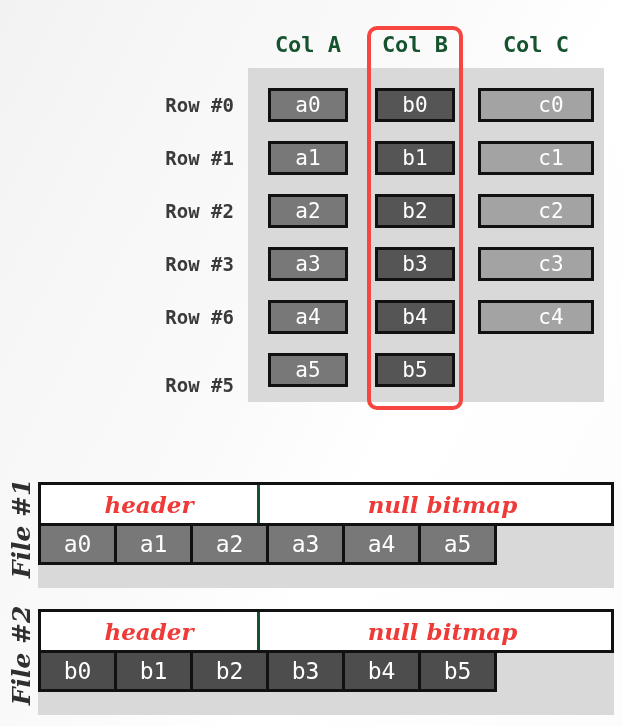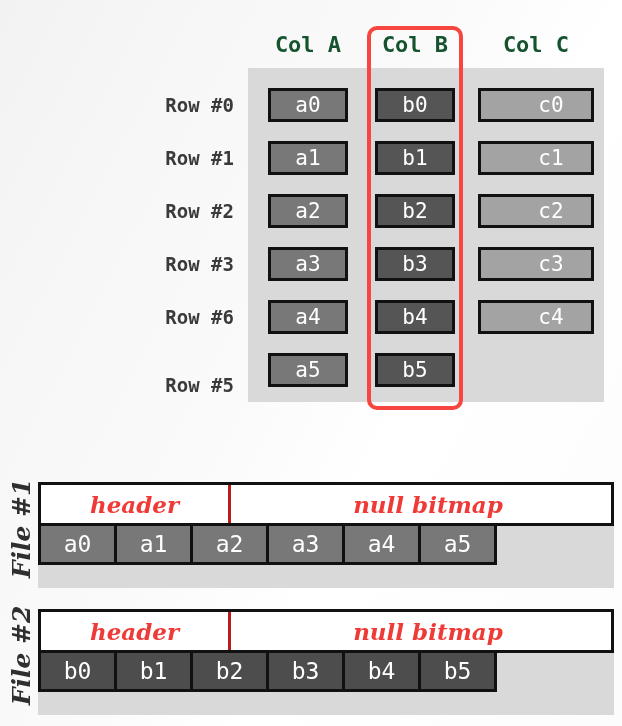--- a/index.html
+++ b/index.html
@@ -148,21 +148,21 @@
     display: flex;
     align-items: center;
     justify-content: center;
     color: #ee3b37;
     font-family: "DejaVu Serif", "Liberation Serif", serif;
     font-style: italic;
     font-weight: bold;
     font-size: 23px;
     white-space: nowrap;
   }
-  .meta-seg.header-seg { width: 190px; border-right: 3px solid #b91c1c; }
+  .meta-seg.header-seg { width: 219px; border-right: 3px solid #14532d; }
   .meta-seg.bitmap-seg { flex: 1; margin-left: 14px; }
 
   .data-strip {
     position: absolute;
     left: 38px;
     top: 53px;
     height: 42px;
     display: flex;
   }
   .data-cell {

